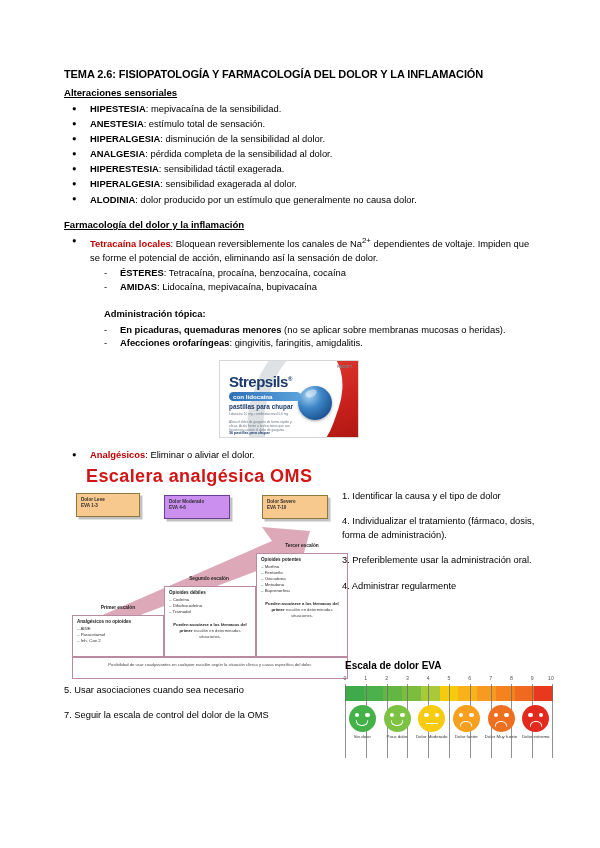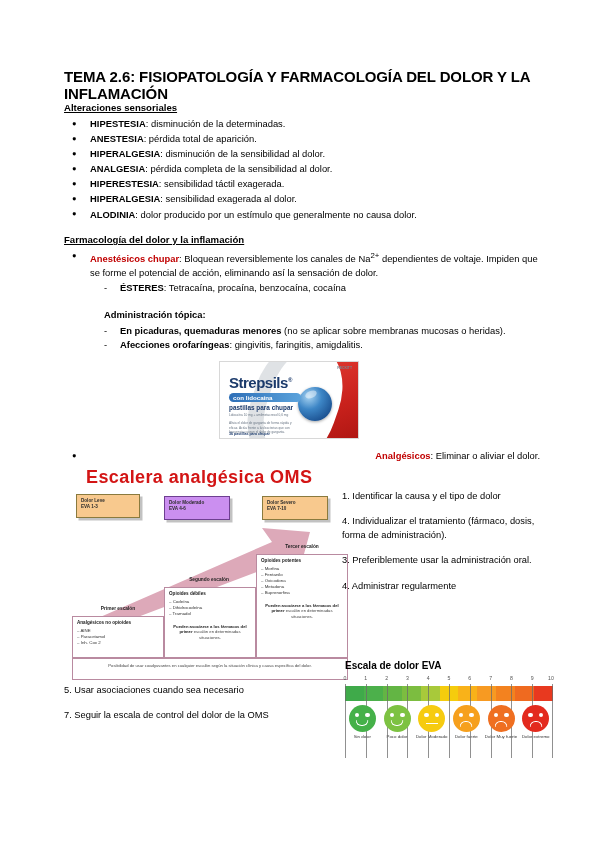--- a/index.html
+++ b/index.html
@@ -8,21 +8,21 @@
     width:600px; height:848px;
     background:#ffffff;
     font-family:"Liberation Sans", sans-serif;
     color:#000;
     overflow:hidden;
     position:relative;
   }
   .page { position:relative; width:600px; height:848px; padding:68px 60px 0 64px; }
 
   
-  .doc-title { font-size:15px; font-weight:bold; letter-spacing:-0.1px; }
+  .doc-title { font-size:11px; font-weight:bold; letter-spacing:-0.1px; margin-bottom:7px; }
   .section-head { font-size:9.6px; font-weight:bold; text-decoration:underline; margin:0 0 4px 0; }
   .section-head.sp { margin-top:13px; }
 
   ul.bullets { list-style:none; margin:0; padding:0; }
   ul.bullets > li {
     position:relative; padding-left:26px; font-size:9.4px; line-height:13.6px;
     margin-bottom:1.5px;
   }
   ul.bullets > li:before {
     content:"\25CF"; position:absolute; left:8px; top:-0.5px; font-size:7.5px;
@@ -184,35 +184,36 @@
 </style>
 </head>
 <body>
 
 <div class="page">
 
   <div class="doc-title">TEMA 2.6: FISIOPATOLOGÍA Y FARMACOLOGÍA DEL DOLOR Y LA INFLAMACIÓN</div>
 
   <div class="section-head">Alteraciones sensoriales</div>
   <ul class="bullets">
-    <li><span class="b">HIPESTESIA</span><span>: disminución de la determinadas.</span></li>
-    <li><span class="b">ANESTESIA</span><span>: pérdida total de aparición.</span></li>
+    <li><span class="b">HIPESTESIA</span><span>: mepivacaína de la sensibilidad.</span></li>
+    <li><span class="b">ANESTESIA</span><span>: estímulo total de sensación.</span></li>
     <li><span class="b">HIPERALGESIA</span><span>: disminución de la sensibilidad al dolor.</span></li>
     <li><span class="b">ANALGESIA</span><span>: pérdida completa de la sensibilidad al dolor.</span></li>
     <li><span class="b">HIPERESTESIA</span><span>: sensibilidad táctil exagerada.</span></li>
     <li><span class="b">HIPERALGESIA</span><span>: sensibilidad exagerada al dolor.</span></li>
     <li><span class="b">ALODINIA</span><span>: dolor producido por un estímulo que generalmente no causa dolor.</span></li>
   </ul>
 
   <div class="section-head sp">Farmacología del dolor y la inflamación</div>
   <ul class="bullets">
     <li>
-      <span class="b red">Anestésicos chupar</span><span>: Bloquean reversiblemente los canales de Na</span><sup>2+</sup><span> dependientes de voltaje. Impiden que se forme el potencial de acción, eliminando así la sensación de dolor.</span>
+      <span class="b red">Tetracaína locales</span><span>: Bloquean reversiblemente los canales de Na</span><sup>2+</sup><span> dependientes de voltaje. Impiden que se forme el potencial de acción, eliminando así la sensación de dolor.</span>
       <ul class="dashes">
         <li><span class="b">ÉSTERES</span><span>: Tetracaína, procaína, benzocaína, cocaína</span></li>
+        <li><span class="b">AMIDAS</span><span>: Lidocaína, mepivacaína, bupivacaína</span></li>
       </ul>
       <div class="subhead"><span>Administración tópica</span>:</div>
       <ul class="dashes">
         <li><span class="b">En picaduras, quemaduras menores</span><span> (no se aplicar sobre membranas mucosas o heridas).</span></li>
         <li><span class="b">Afecciones orofaríngeas</span><span>: gingivitis, faringitis, amigdalitis.</span></li>
       </ul>
     </li>
   </ul>
 
   <div class="strepsils-wrap">
@@ -226,21 +227,21 @@
       <div class="str-bluebar">
           <span>con lidocaína</span>
         </div>
       <div class="str-sub">pastillas para chupar</div>
       <div class="str-fine f1">Lidocaína 10 mg + amilmetacresol 0,6 mg</div>
       <div class="str-fine f2">Alivia el dolor de garganta de forma rápida y eficaz. Actúa frente a las bacterias que con frecuencia causan el dolor de garganta.</div>
       <div class="str-fine f3">36 pastillas para chupar</div>
     </div>
   </div>
 
-  <ul class="bullets" style="margin-top:10px;text-align:right;">
+  <ul class="bullets" style="margin-top:10px;">
     <li><span class="b red">Analgésicos</span><span>: Eliminar o aliviar el dolor.</span></li>
   </ul>
 
   <div class="oms-title">Escalera analgésica OMS</div>
 
   <div class="ladder">
 
     <div class="pain-box pain-leve">
       <div>Dolor Leve</div>
       <div>EVA 1-3</div>

